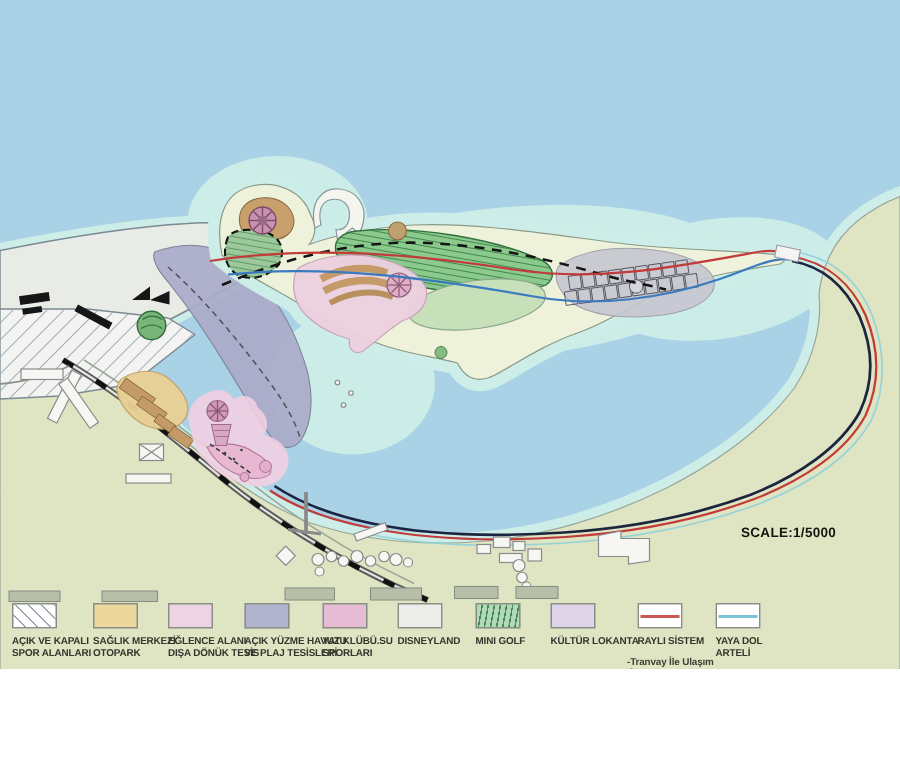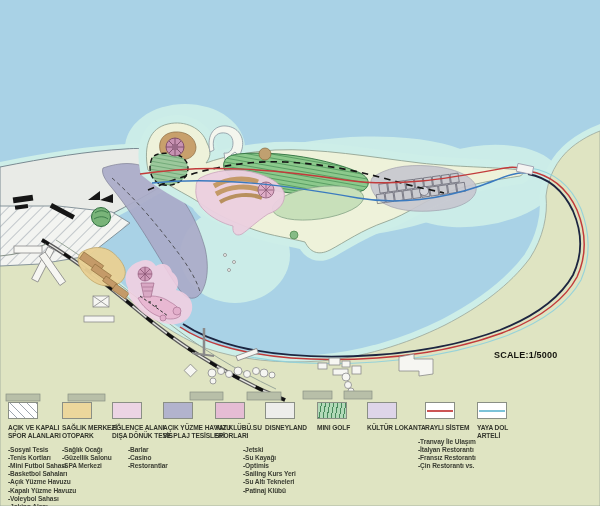--- a/index.html
+++ b/index.html
@@ -1,17 +1,17 @@
 <!DOCTYPE html>
 <html style="--water: #a9d2e6; --shallow_water: #cdeee8; --land: #dfe4c2; --land_pale: #eef2da; --white_area: #e9ebe7; --sports_hatch_bg: #f3f4f1; --beach_corridor_lavender: #abacc9; --entertainment_pink: #ecd0e0; --marina_pink: #e8b8d2; --marina_glow: #f3cfe1; --health_orange: #e9d094; --mini_golf_green: #8cc98c; --park_green_light: #c8e0ba; --grid_area_gray: #c7c7d0; --rail_red: #c23b3b; --pedestrian_blue: #3a7abf; --loop_dark: #1c2540; --coast_cyan_line: #8ed0dc; --building_white: #f6f6f2; --building_tan: #c49a68; --tower_mauve: #c792b2;"><head>
 <meta charset="utf-8">
 <style>
   html,body{margin:0;padding:0;}
   #stage{
-    position:relative;width:600px;height:506px;overflow:hidden;
+    position:relative;width:600px;height:446px;overflow:hidden;
     font-family:"Liberation Sans","DejaVu Sans",sans-serif;
     background:#a9d2e6;
   }
   #map-svg{position:absolute;left:0;top:0;width:600px;height:506px;display:block;}
   #scale-label{
     position:absolute;left:494px;top:350px;
     font-size:9px;font-weight:bold;color:#15150f;letter-spacing:.2px;
   }
   #legend{position:absolute;left:0;top:400px;width:600px;height:106px;}
   .lcol{position:absolute;top:2px;}

